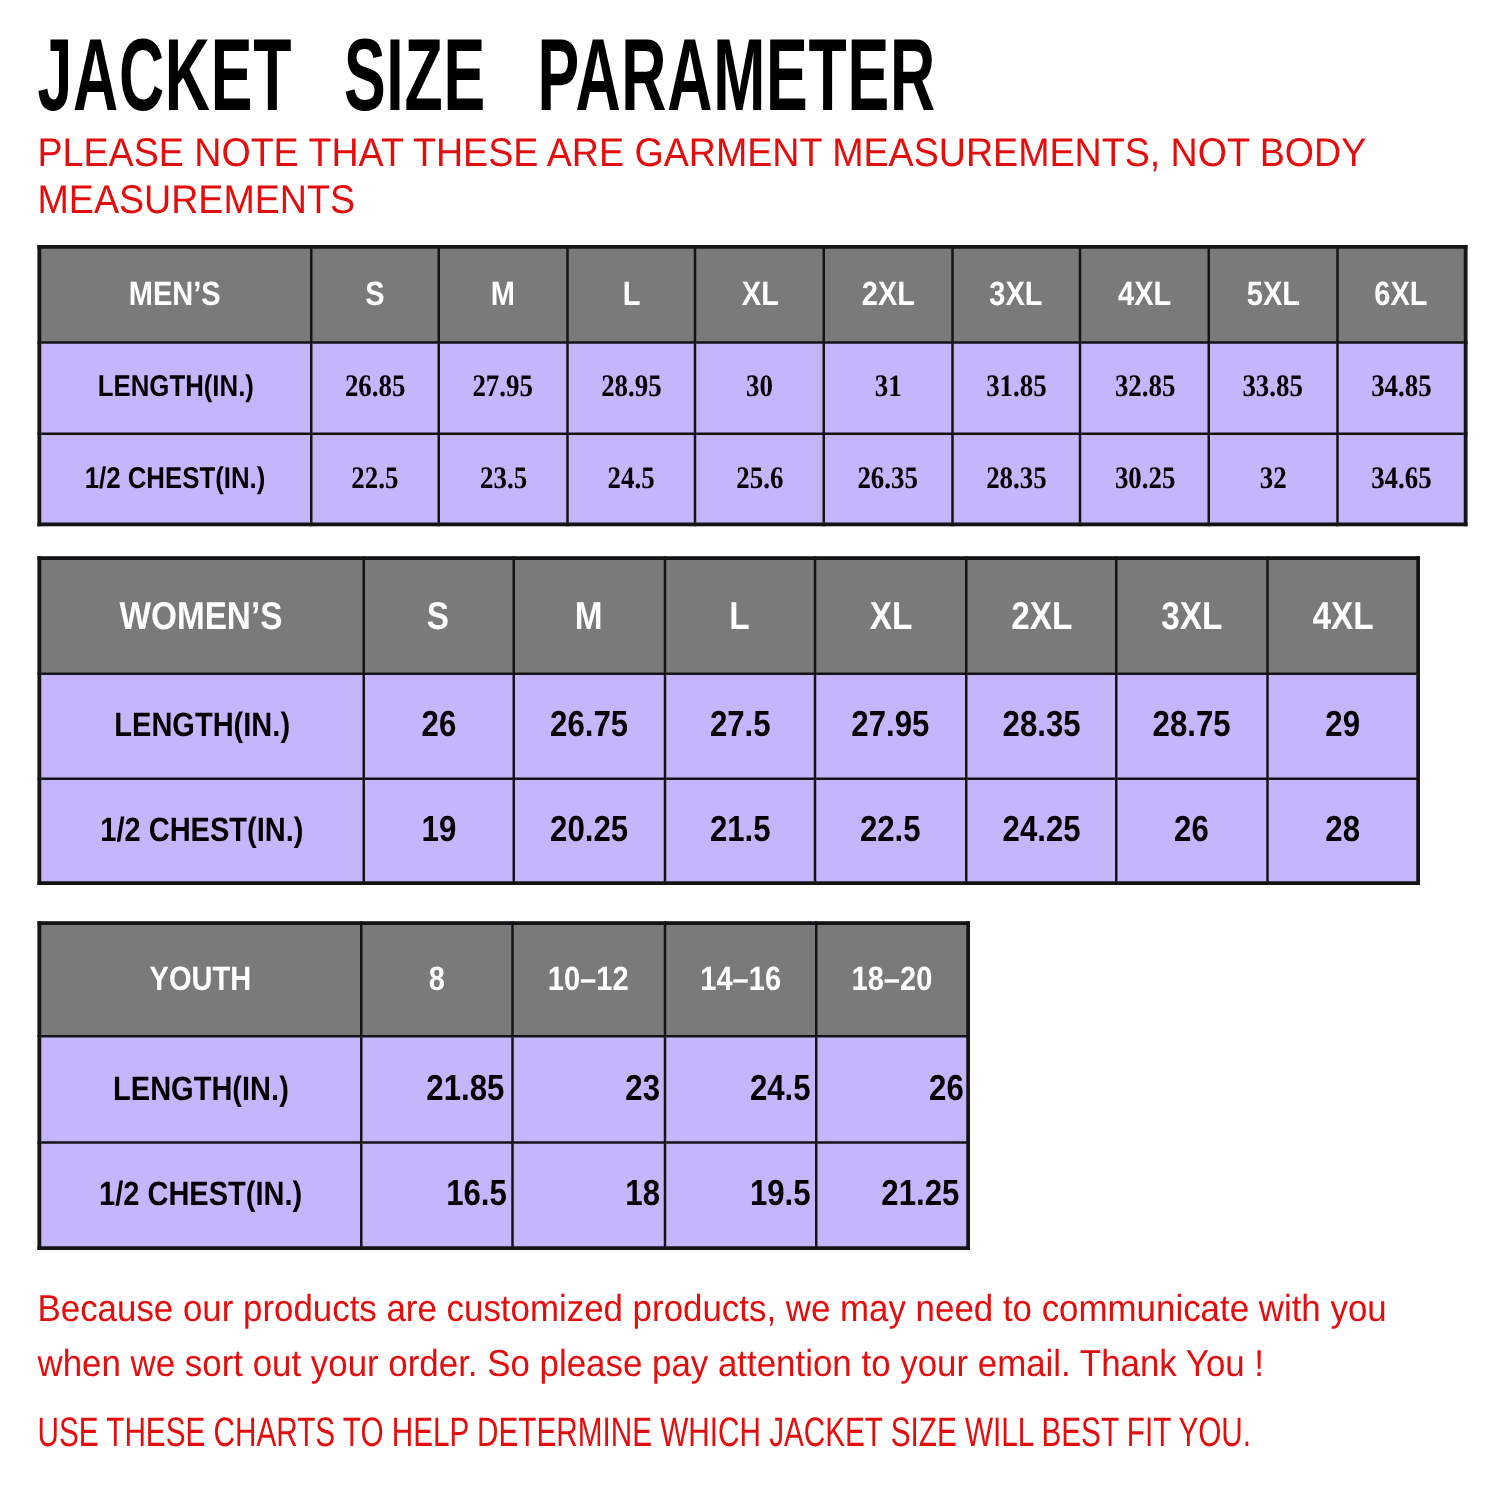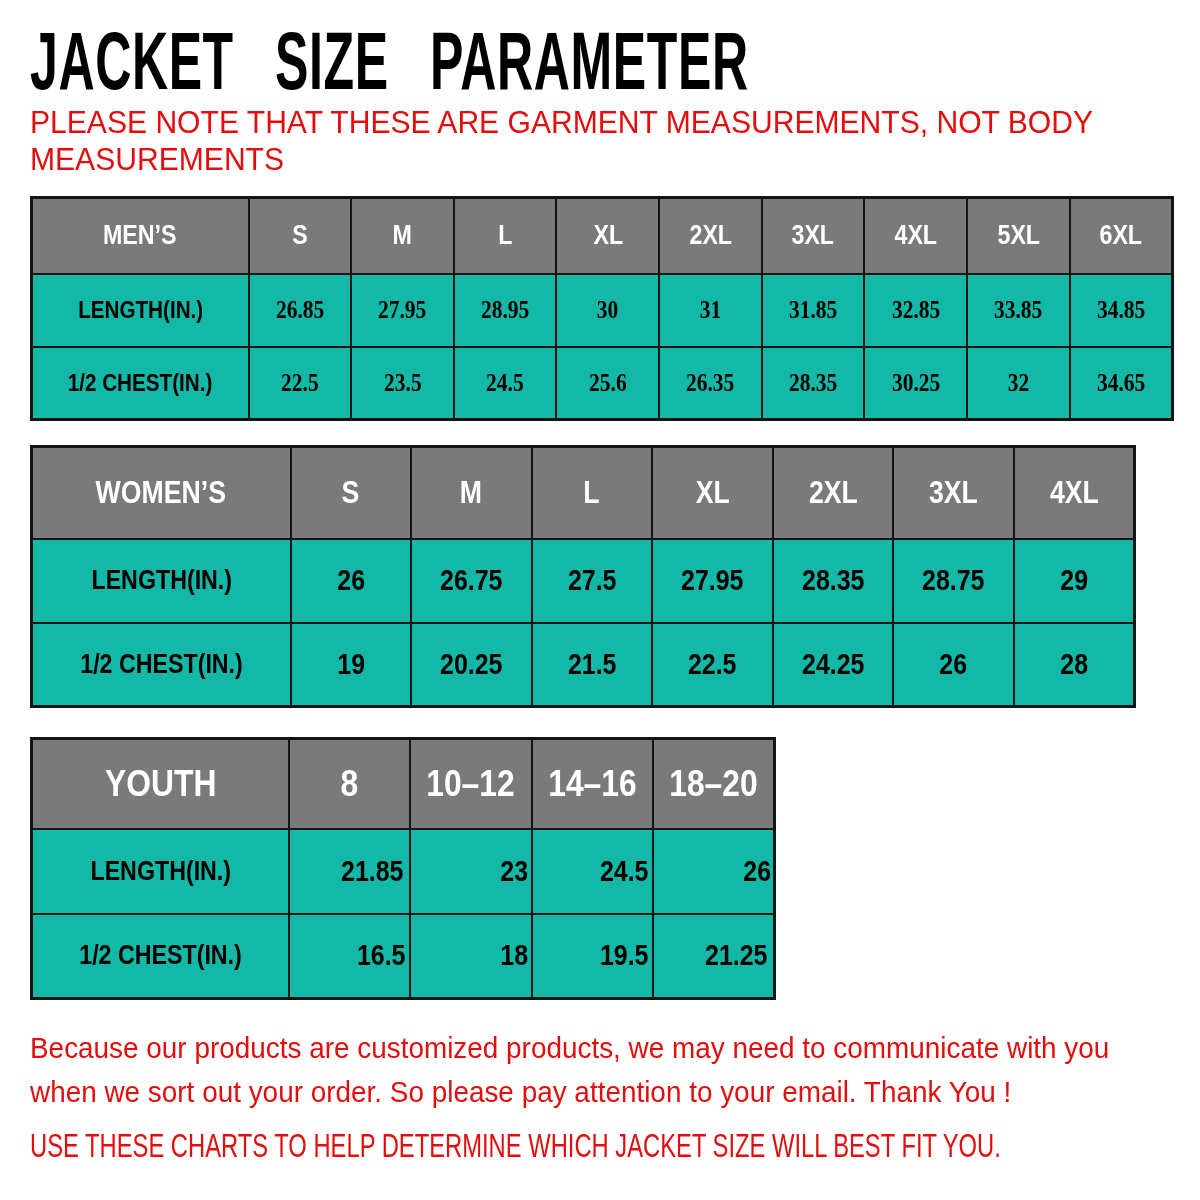--- a/index.html
+++ b/index.html
@@ -17,21 +17,21 @@
   }
   
   .note{
     position:absolute;left:30px;top:104px;color:var(--red);
     font-size:32px;line-height:37px;font-weight:normal;white-space:nowrap;
     transform:scaleX(0.94);transform-origin:0 0;
   }
   
   .t{
     position:absolute;border-collapse:collapse;table-layout:fixed;
-    background:#14b8a6;border:3px solid var(--border);
+    background:#c4b5fd;border:3px solid var(--border);
   }
   .t th,.t td{
     border:2px solid var(--border);text-align:center;vertical-align:middle;padding:0;
   }
   .t th{background:var(--gray);color:#fff;font-weight:bold;}
   .t td{color:#000;font-weight:bold;}
   .cnd{display:inline-block;transform:scaleX(0.86);white-space:nowrap;}
 
   #t-mens{left:30px;top:196px;width:1144px;}
   #t-mens col.label-col{width:217px;}
@@ -46,21 +46,21 @@
   #t-womens thead tr{height:92px;}
   #t-womens tbody tr{height:84px;}
   #t-womens th{font-size:31px;margin-top:16px;}
   #t-womens td.val{font-size:29px;}
   #t-womens td.rowlabel{font-size:27px;}
 
   #t-youth{left:30px;top:737px;width:746px;}
   #t-youth col.label-col{width:257px;}
   #t-youth thead tr{height:90px;}
   #t-youth tbody tr{height:85px;}
-  #t-youth th{font-size:37px;text-align:center;}
+  #t-youth th{font-size:27px;text-align:center;}
   #t-youth td.val{font-size:29px;text-align:right;}
   #t-youth td.rowlabel{font-size:27px;}
 
   
   .footer-para{
     position:absolute;left:30px;top:1026px;color:var(--red);
     font-size:30px;line-height:44px;white-space:nowrap;
     transform:scaleX(0.93);transform-origin:0 0;
   }
   .footer-caps{

